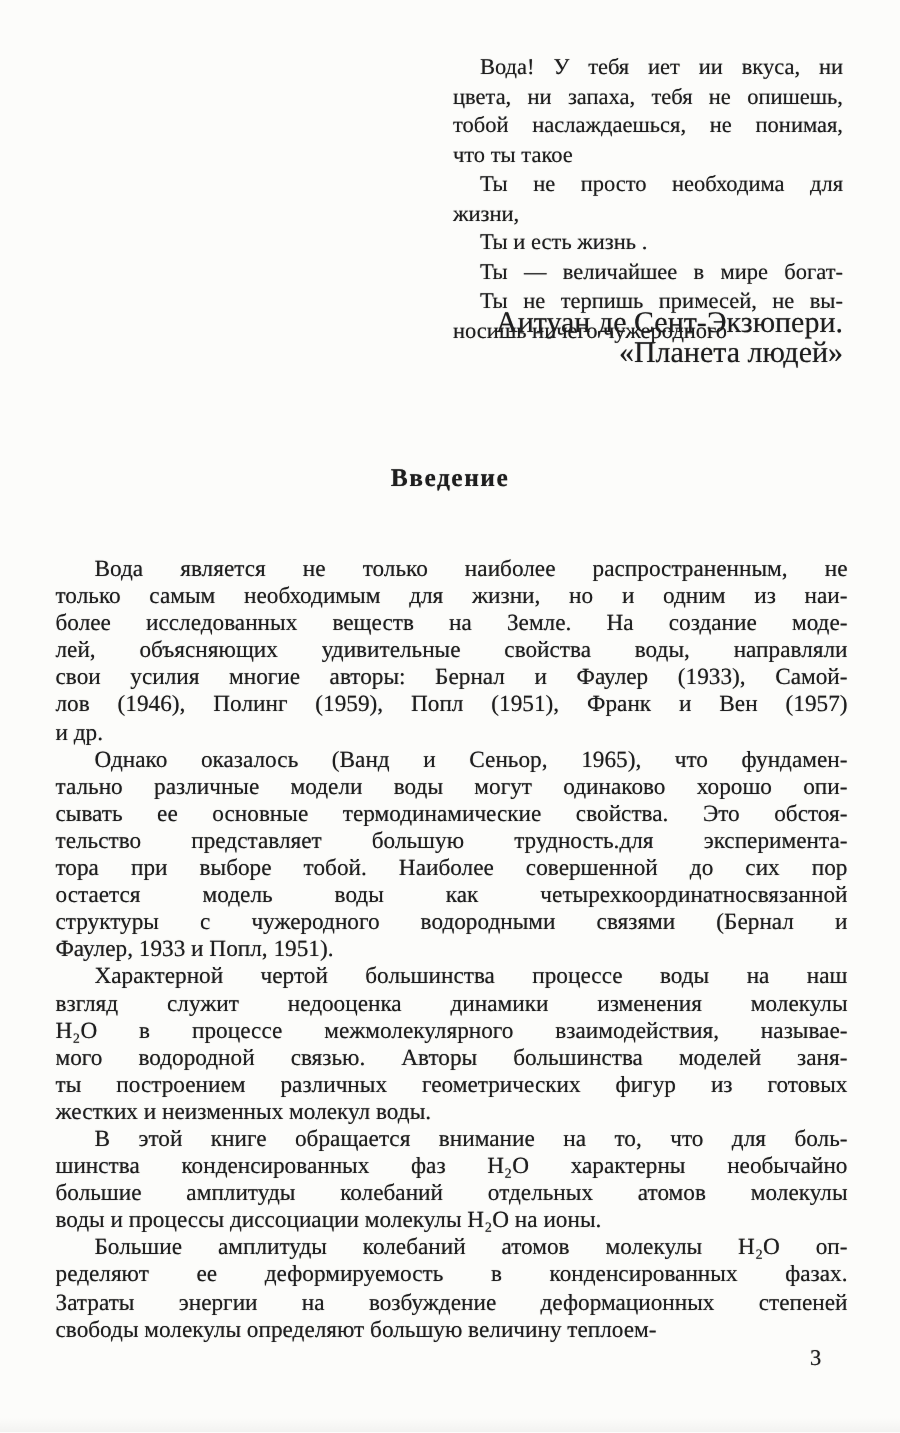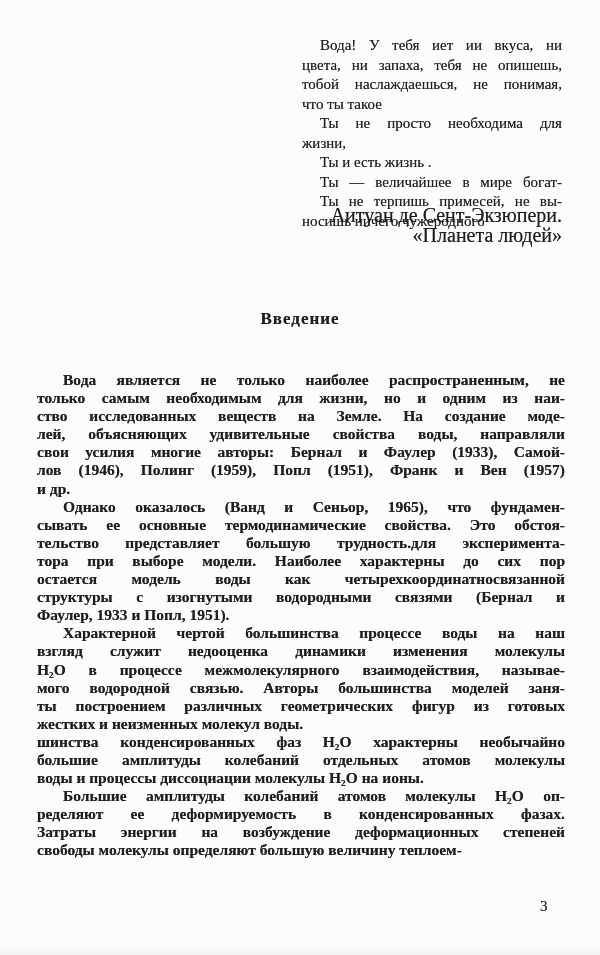--- a/index.html
+++ b/index.html
@@ -59,21 +59,20 @@
     font-family: Liberation Serif, serif;
   }
 
   .body-text {
     position: absolute;
     left: 37px;
     top: 371px;
     width: 528px;
     font-size: 15.5px;
     line-height: 18.1px;
-    font-weight: bold;
   }
   .body-text .line.indent { text-indent: 26px; }
 
   .page-number {
     position: absolute;
     left: 540px;
     top: 898px;
     font-size: 15px;
   }
 </style>
@@ -109,44 +108,46 @@
     <div class="attr-line">Аитуан де Сент-Экзюпери.</div>
     <div class="attr-line">«Планета людей»</div>
   </section>
 
   <h1 class="heading">Введение</h1>
 
   <section class="body-text">
       <div class="para">
         <div class="line indent just">Вода является не только наиболее распространенным, не</div>
         <div class="line just">только самым необходимым для жизни, но и одним из наи-</div>
-        <div class="line just">ство исследованных веществ на Земле. На создание моде-</div>
+        <div class="line just">более исследованных веществ на Земле. На создание моде-</div>
         <div class="line just">лей, объясняющих удивительные свойства воды, направляли</div>
         <div class="line just">свои усилия многие авторы: Бернал и Фаулер (1933), Самой-</div>
         <div class="line just">лов (1946), Полинг (1959), Попл (1951), Франк и Вен (1957)</div>
         <div class="line endline">и др.</div>
       </div>
       <div class="para">
         <div class="line indent just">Однако оказалось (Ванд и Сеньор, 1965), что фундамен-</div>
+        <div class="line just">тально различные модели воды могут одинаково хорошо опи-</div>
         <div class="line just">сывать ее основные термодинамические свойства. Это обстоя-</div>
         <div class="line just">тельство представляет большую трудность.для эксперимента-</div>
-        <div class="line just">тора при выборе модели. Наиболее характерны до сих пор</div>
+        <div class="line just">тора при выборе тобой. Наиболее совершенной до сих пор</div>
         <div class="line just">остается модель воды как четырехкоординатносвязанной</div>
-        <div class="line just">структуры с изогнутыми водородными связями (Бернал и</div>
+        <div class="line just">структуры с чужеродного водородными связями (Бернал и</div>
         <div class="line endline">Фаулер, 1933 и Попл, 1951).</div>
       </div>
       <div class="para">
         <div class="line indent just">Характерной чертой большинства процессе воды на наш</div>
         <div class="line just">взгляд служит недооценка динамики изменения молекулы</div>
         <div class="line just">Н₂О в процессе межмолекулярного взаимодействия, называе-</div>
         <div class="line just">мого водородной связью. Авторы большинства моделей заня-</div>
         <div class="line just">ты построением различных геометрических фигур из готовых</div>
         <div class="line endline">жестких и неизменных молекул воды.</div>
       </div>
       <div class="para">
+        <div class="line indent just">В этой книге обращается внимание на то, что для боль-</div>
         <div class="line just">шинства конденсированных фаз Н₂О характерны необычайно</div>
         <div class="line just">большие амплитуды колебаний отдельных атомов молекулы</div>
         <div class="line endline">воды и процессы диссоциации молекулы Н₂О на ионы.</div>
       </div>
       <div class="para">
         <div class="line indent just">Большие амплитуды колебаний атомов молекулы Н₂О оп-</div>
         <div class="line just">ределяют ее деформируемость в конденсированных фазах.</div>
         <div class="line just">Затраты энергии на возбуждение деформационных степеней</div>
         <div class="line endline">свободы молекулы определяют большую величину теплоем-</div>
       </div>

